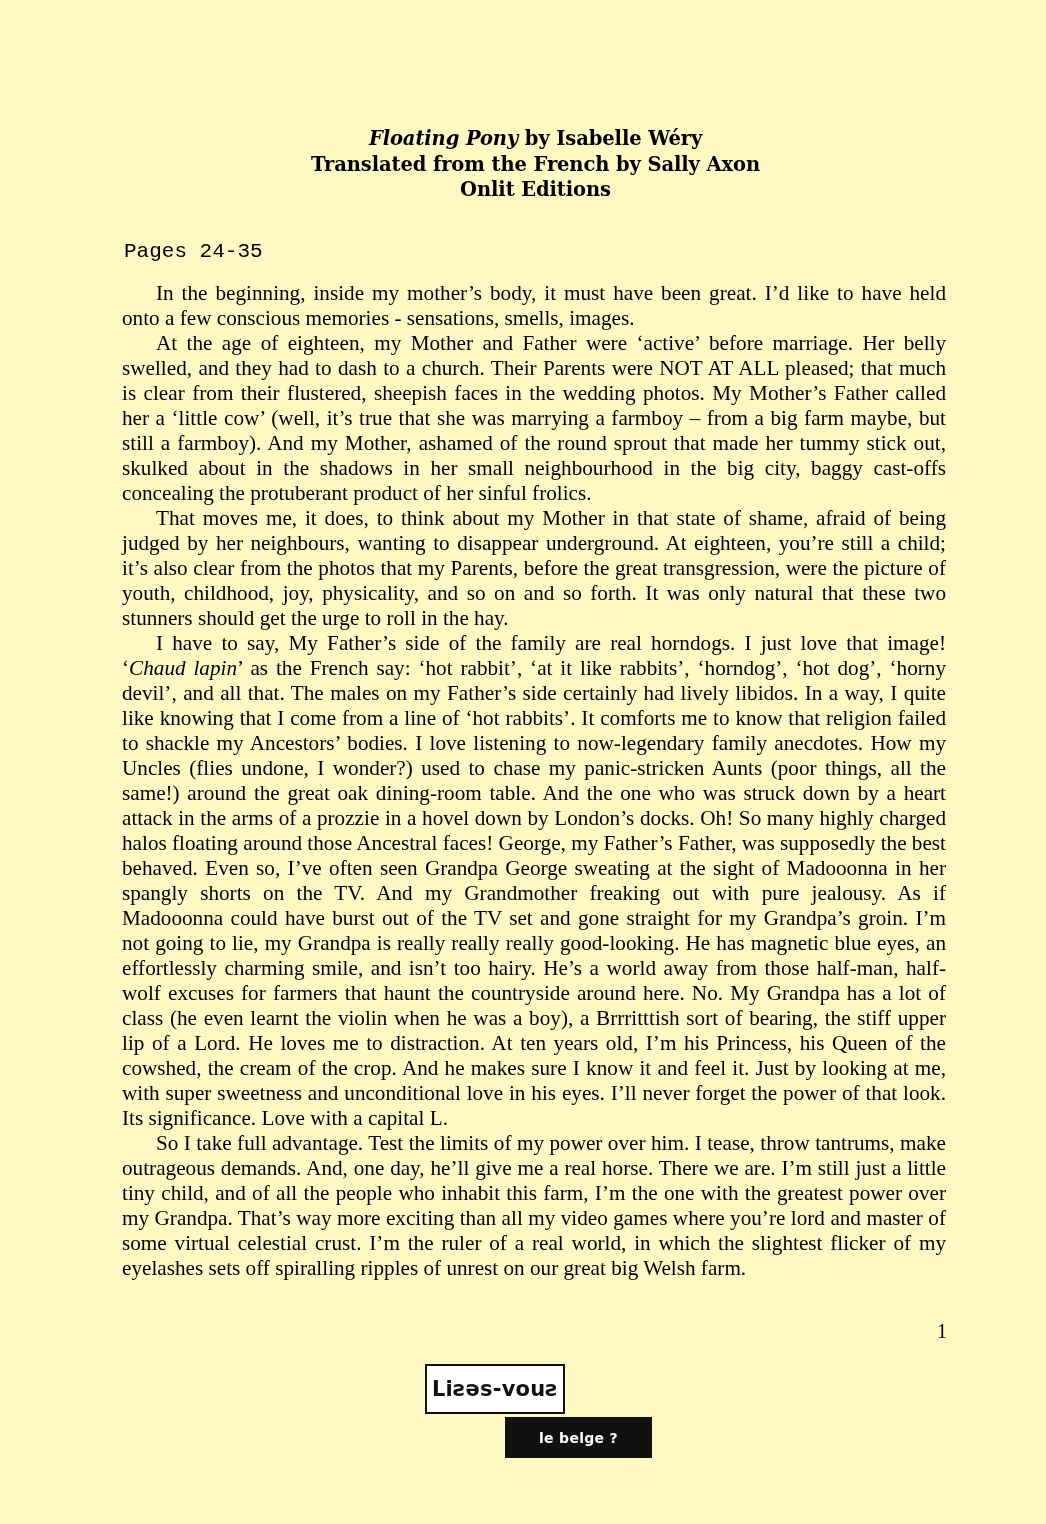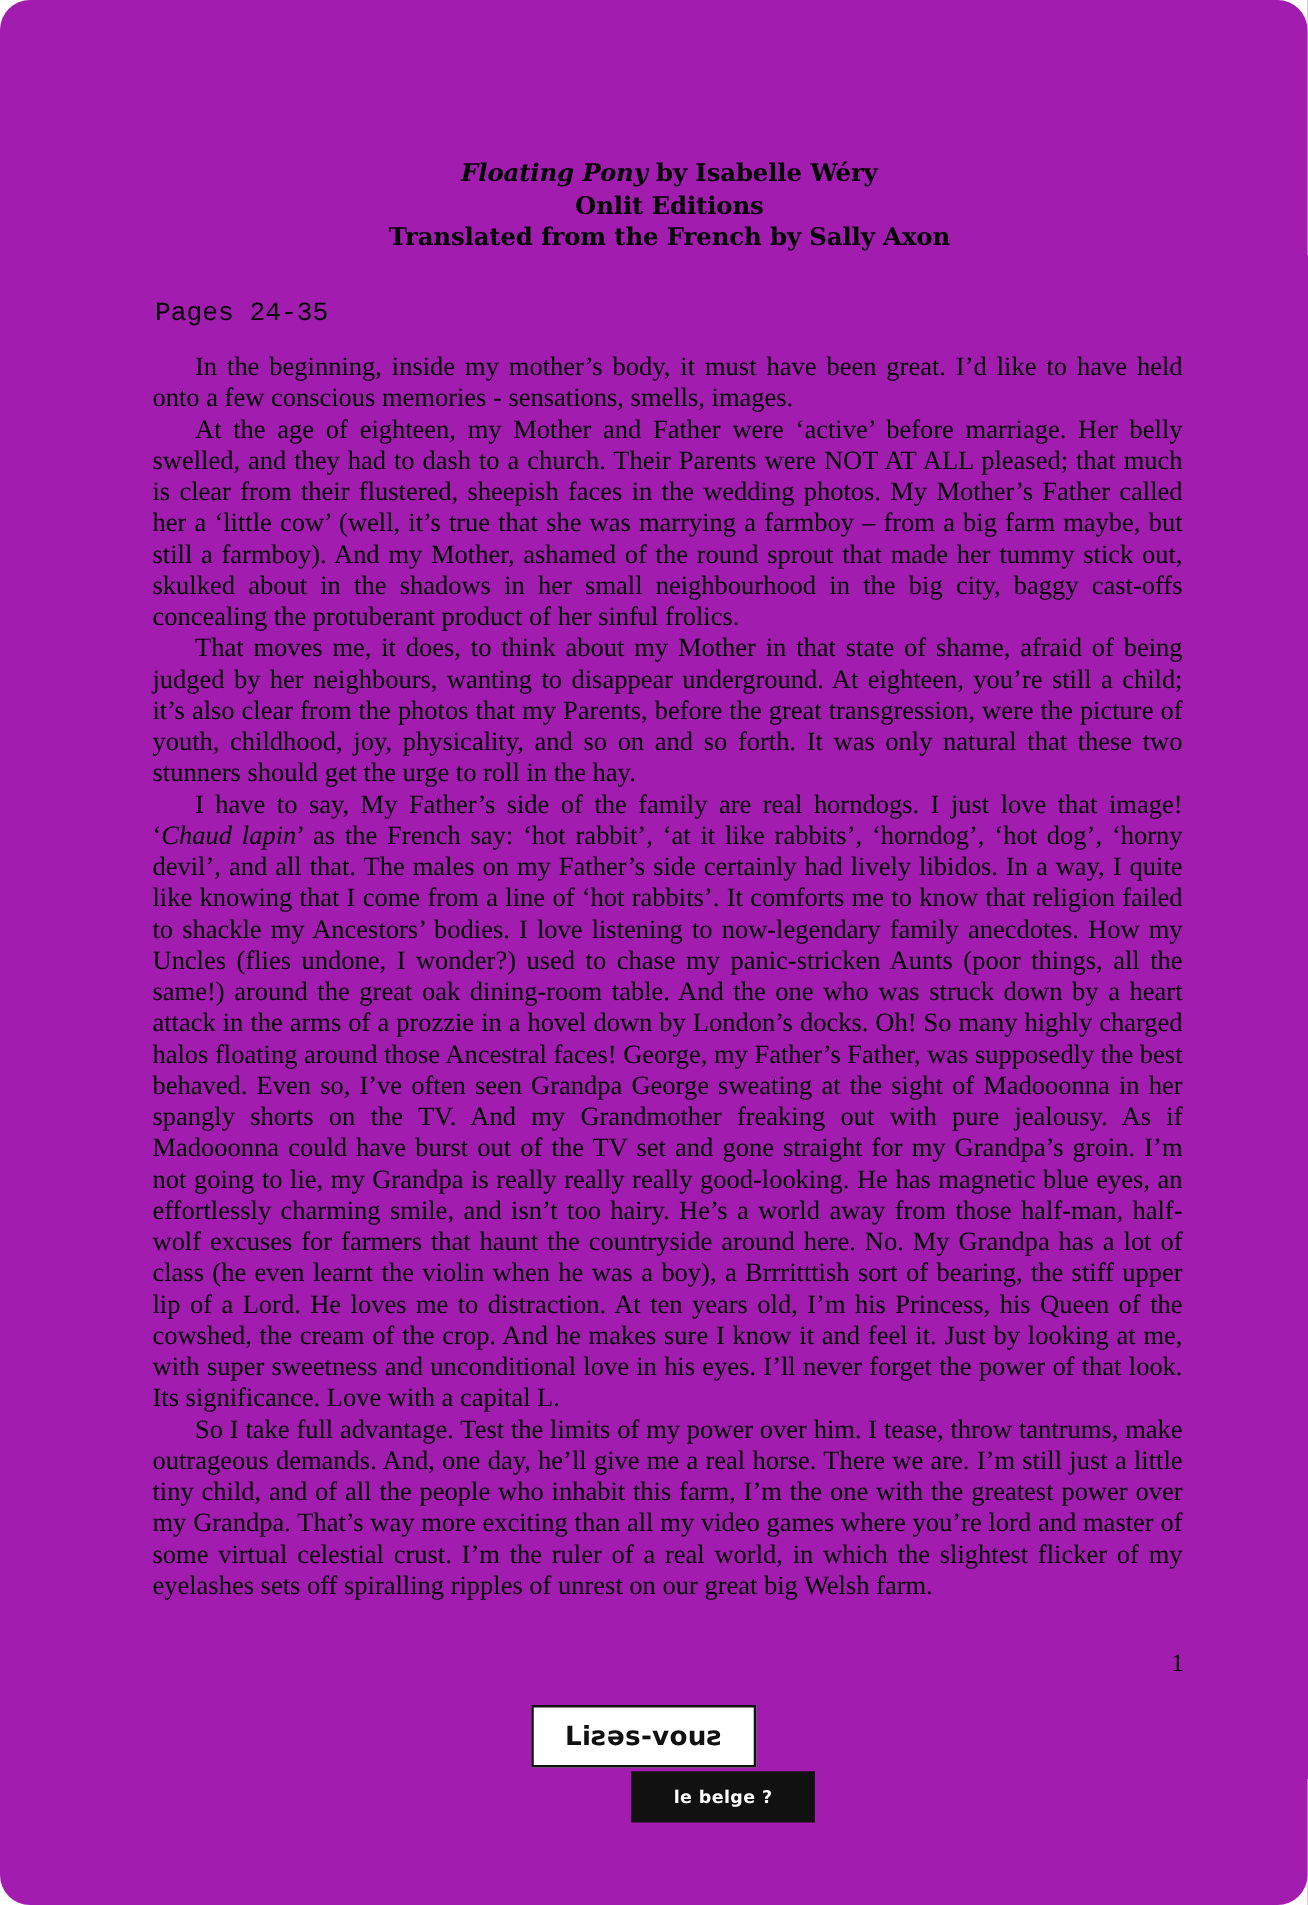--- a/index.html
+++ b/index.html
@@ -14,22 +14,21 @@
     overflow: hidden;
     font-family: "Liberation Serif", "DejaVu Serif", serif;
     color: #000000;
   }
 
   .page {
     position: absolute;
     left: 0; top: 0;
     width: 1046px;
     height: 1524px;
-    background: #a21caf;
-    border-radius: 24px;
+    background: #fef9c3;
   }
 
   
   .doc-header {
     position: absolute;
     left: 124px;
     top: 126px;
     width: 823px;
     text-align: center;
     font-family: "DejaVu Serif", "Liberation Serif", serif;
@@ -93,21 +92,21 @@
     position: absolute;
     left: 425px;
     top: 1364px;
     width: 230px;
     height: 100px;
   }
   .logo-top {
     position: absolute;
     left: 0px;
     top: 0px;
-    width: 180px;
+    width: 140px;
     height: 50px;
     background: #ffffff;
     border: 2.5px solid #111111;
     box-sizing: border-box;
     z-index: 2;
   }
   .logo-top-text {
     position: absolute;
     left: 0; top: 0;
     width: 100%;
@@ -147,22 +146,22 @@
     white-space: nowrap;
   }
 </style>
 </head>
 <body>
 
 <div class="page">
 
   <div class="doc-header">
     <span class="line"><span class="title-ital">Floating Pony</span><span> by Isabelle Wéry</span></span>
+    <span class="line">Translated from the French by Sally Axon</span>
     <span class="line">Onlit Editions</span>
-    <span class="line">Translated from the French by Sally Axon</span>
   </div>
 
   <div class="pages-line">Pages 24-35</div>
 
   <div class="body-text">
     <p>In the beginning, inside my mother’s body, it must have been great. I’d like to have held onto a few conscious memories - sensations, smells, images.</p>
     <p>At the age of eighteen, my Mother and Father were ‘active’ before marriage. Her belly swelled, and they had to dash to a church. Their Parents were NOT AT ALL pleased; that much is clear from their flustered, sheepish faces in the wedding photos. My Mother’s Father called her a ‘little cow’ (well, it’s true that she was marrying a farmboy – from a big farm maybe, but still a farmboy). And my Mother, ashamed of the round sprout that made her tummy stick out, skulked about in the shadows in her small neighbourhood in the big city, baggy cast-offs concealing the protuberant product of her sinful frolics.</p>
     <p>That moves me, it does, to think about my Mother in that state of shame, afraid of being judged by her neighbours, wanting to disappear underground. At eighteen, you’re still a child; it’s also clear from the photos that my Parents, before the great transgression, were the picture of youth, childhood, joy, physicality, and so on and so forth. It was only natural that these two stunners should get the urge to roll in the hay.</p>
     <p><span>I have to say, My Father’s side of the family are real horndogs. I just love that image! ‘</span><span class="ital">Chaud lapin</span><span>’ as the French say: ‘hot rabbit’, ‘at it like rabbits’, ‘horndog’, ‘hot dog’, ‘horny devil’, and all that. The males on my Father’s side certainly had lively libidos. In a way, I quite like knowing that I come from a line of ‘hot rabbits’. It comforts me to know that religion failed to shackle my Ancestors’ bodies. I love listening to now-legendary family anecdotes. How my Uncles (flies undone, I wonder?) used to chase my panic-stricken Aunts (poor things, all the same!) around the great oak dining-room table. And the one who was struck down by a heart attack in the arms of a prozzie in a hovel down by London’s docks. Oh! So many highly charged halos floating around those Ancestral faces! George, my Father’s Father, was supposedly the best behaved. Even so, I’ve often seen Grandpa George sweating at the sight of Madooonna in her spangly shorts on the TV. And my Grandmother freaking out with pure jealousy. As if Madooonna could have burst out of the TV set and gone straight for my Grandpa’s groin. I’m not going to lie, my Grandpa is really really really good-looking. He has magnetic blue eyes, an effortlessly charming smile, and isn’t too hairy. He’s a world away from those half-man, half-wolf excuses for farmers that haunt the countryside around here. No. My Grandpa has a lot of class (he even learnt the violin when he was a boy), a Brrritttish sort of bearing, the stiff upper lip of a Lord. He loves me to distraction. At ten years old, I’m his Princess, his Queen of the cowshed, the cream of the crop. And he makes sure I know it and feel it. Just by looking at me, with super sweetness and unconditional love in his eyes. I’ll never forget the power of that look. Its significance. Love with a capital L.</span></p>
     <p>So I take full advantage. Test the limits of my power over him. I tease, throw tantrums, make outrageous demands. And, one day, he’ll give me a real horse. There we are. I’m still just a little tiny child, and of all the people who inhabit this farm, I’m the one with the greatest power over my Grandpa. That’s way more exciting than all my video games where you’re lord and master of some virtual celestial crust. I’m the ruler of a real world, in which the slightest flicker of my eyelashes sets off spiralling ripples of unrest on our great big Welsh farm.</p>

